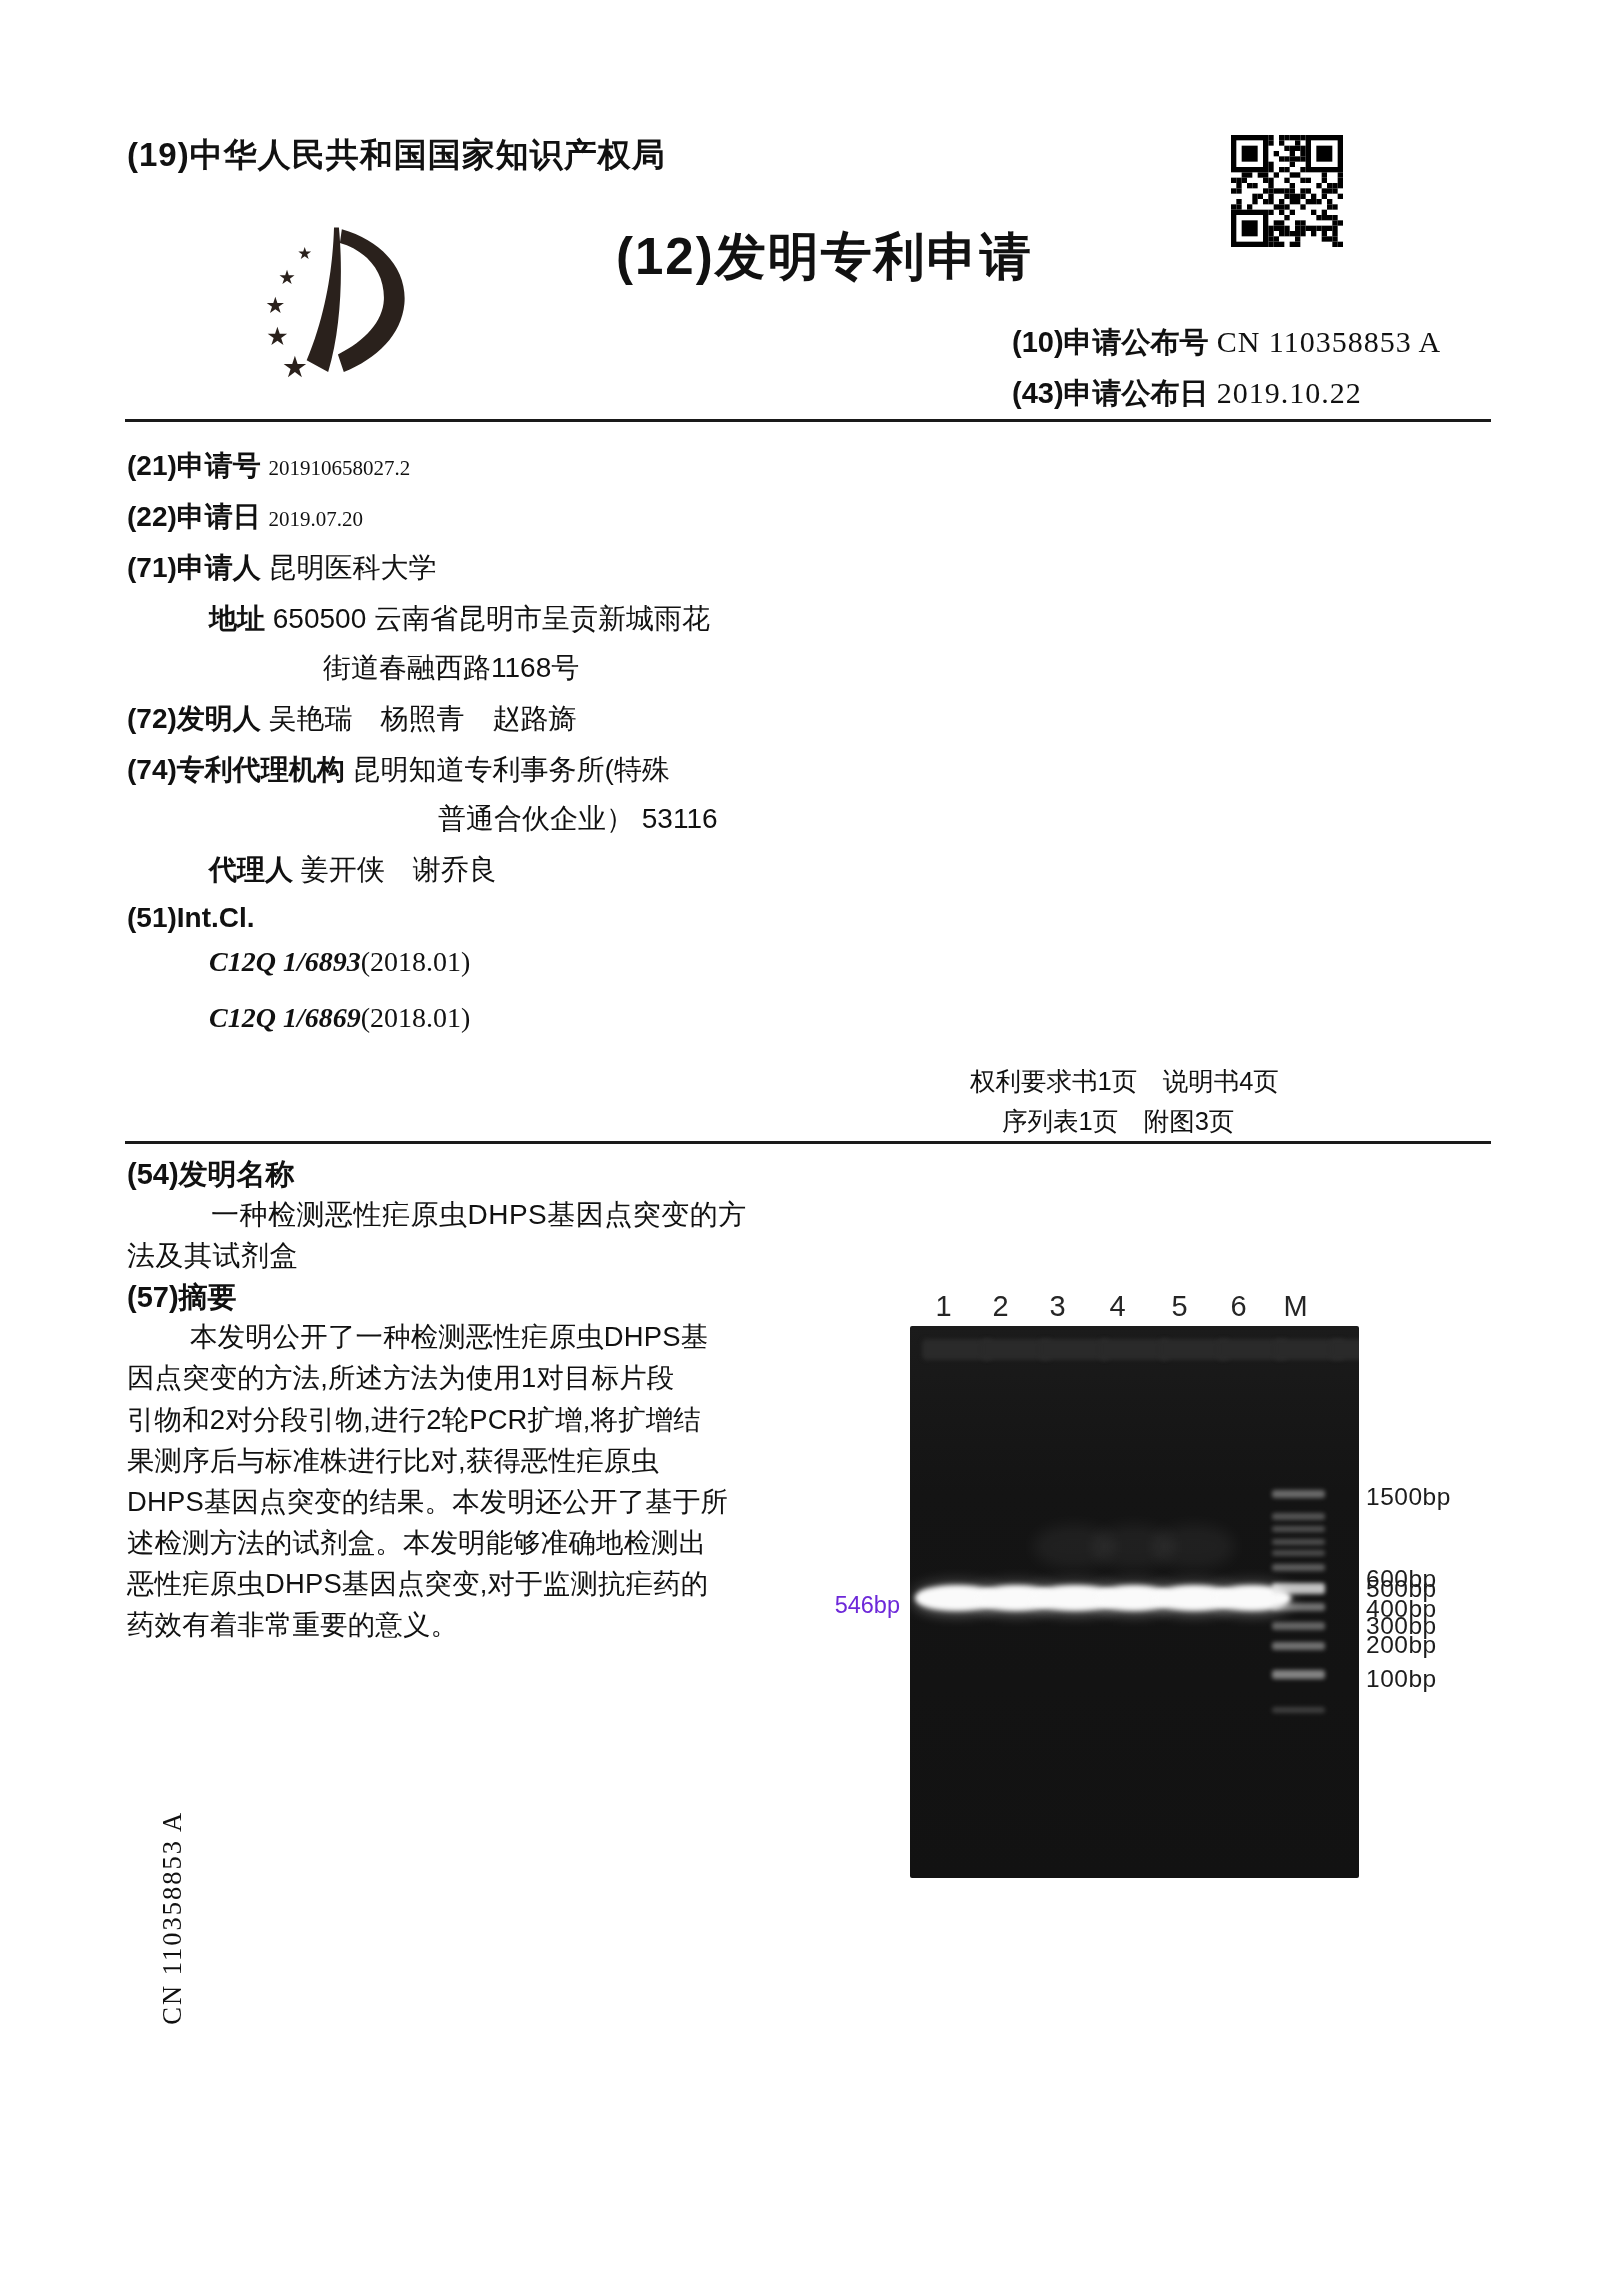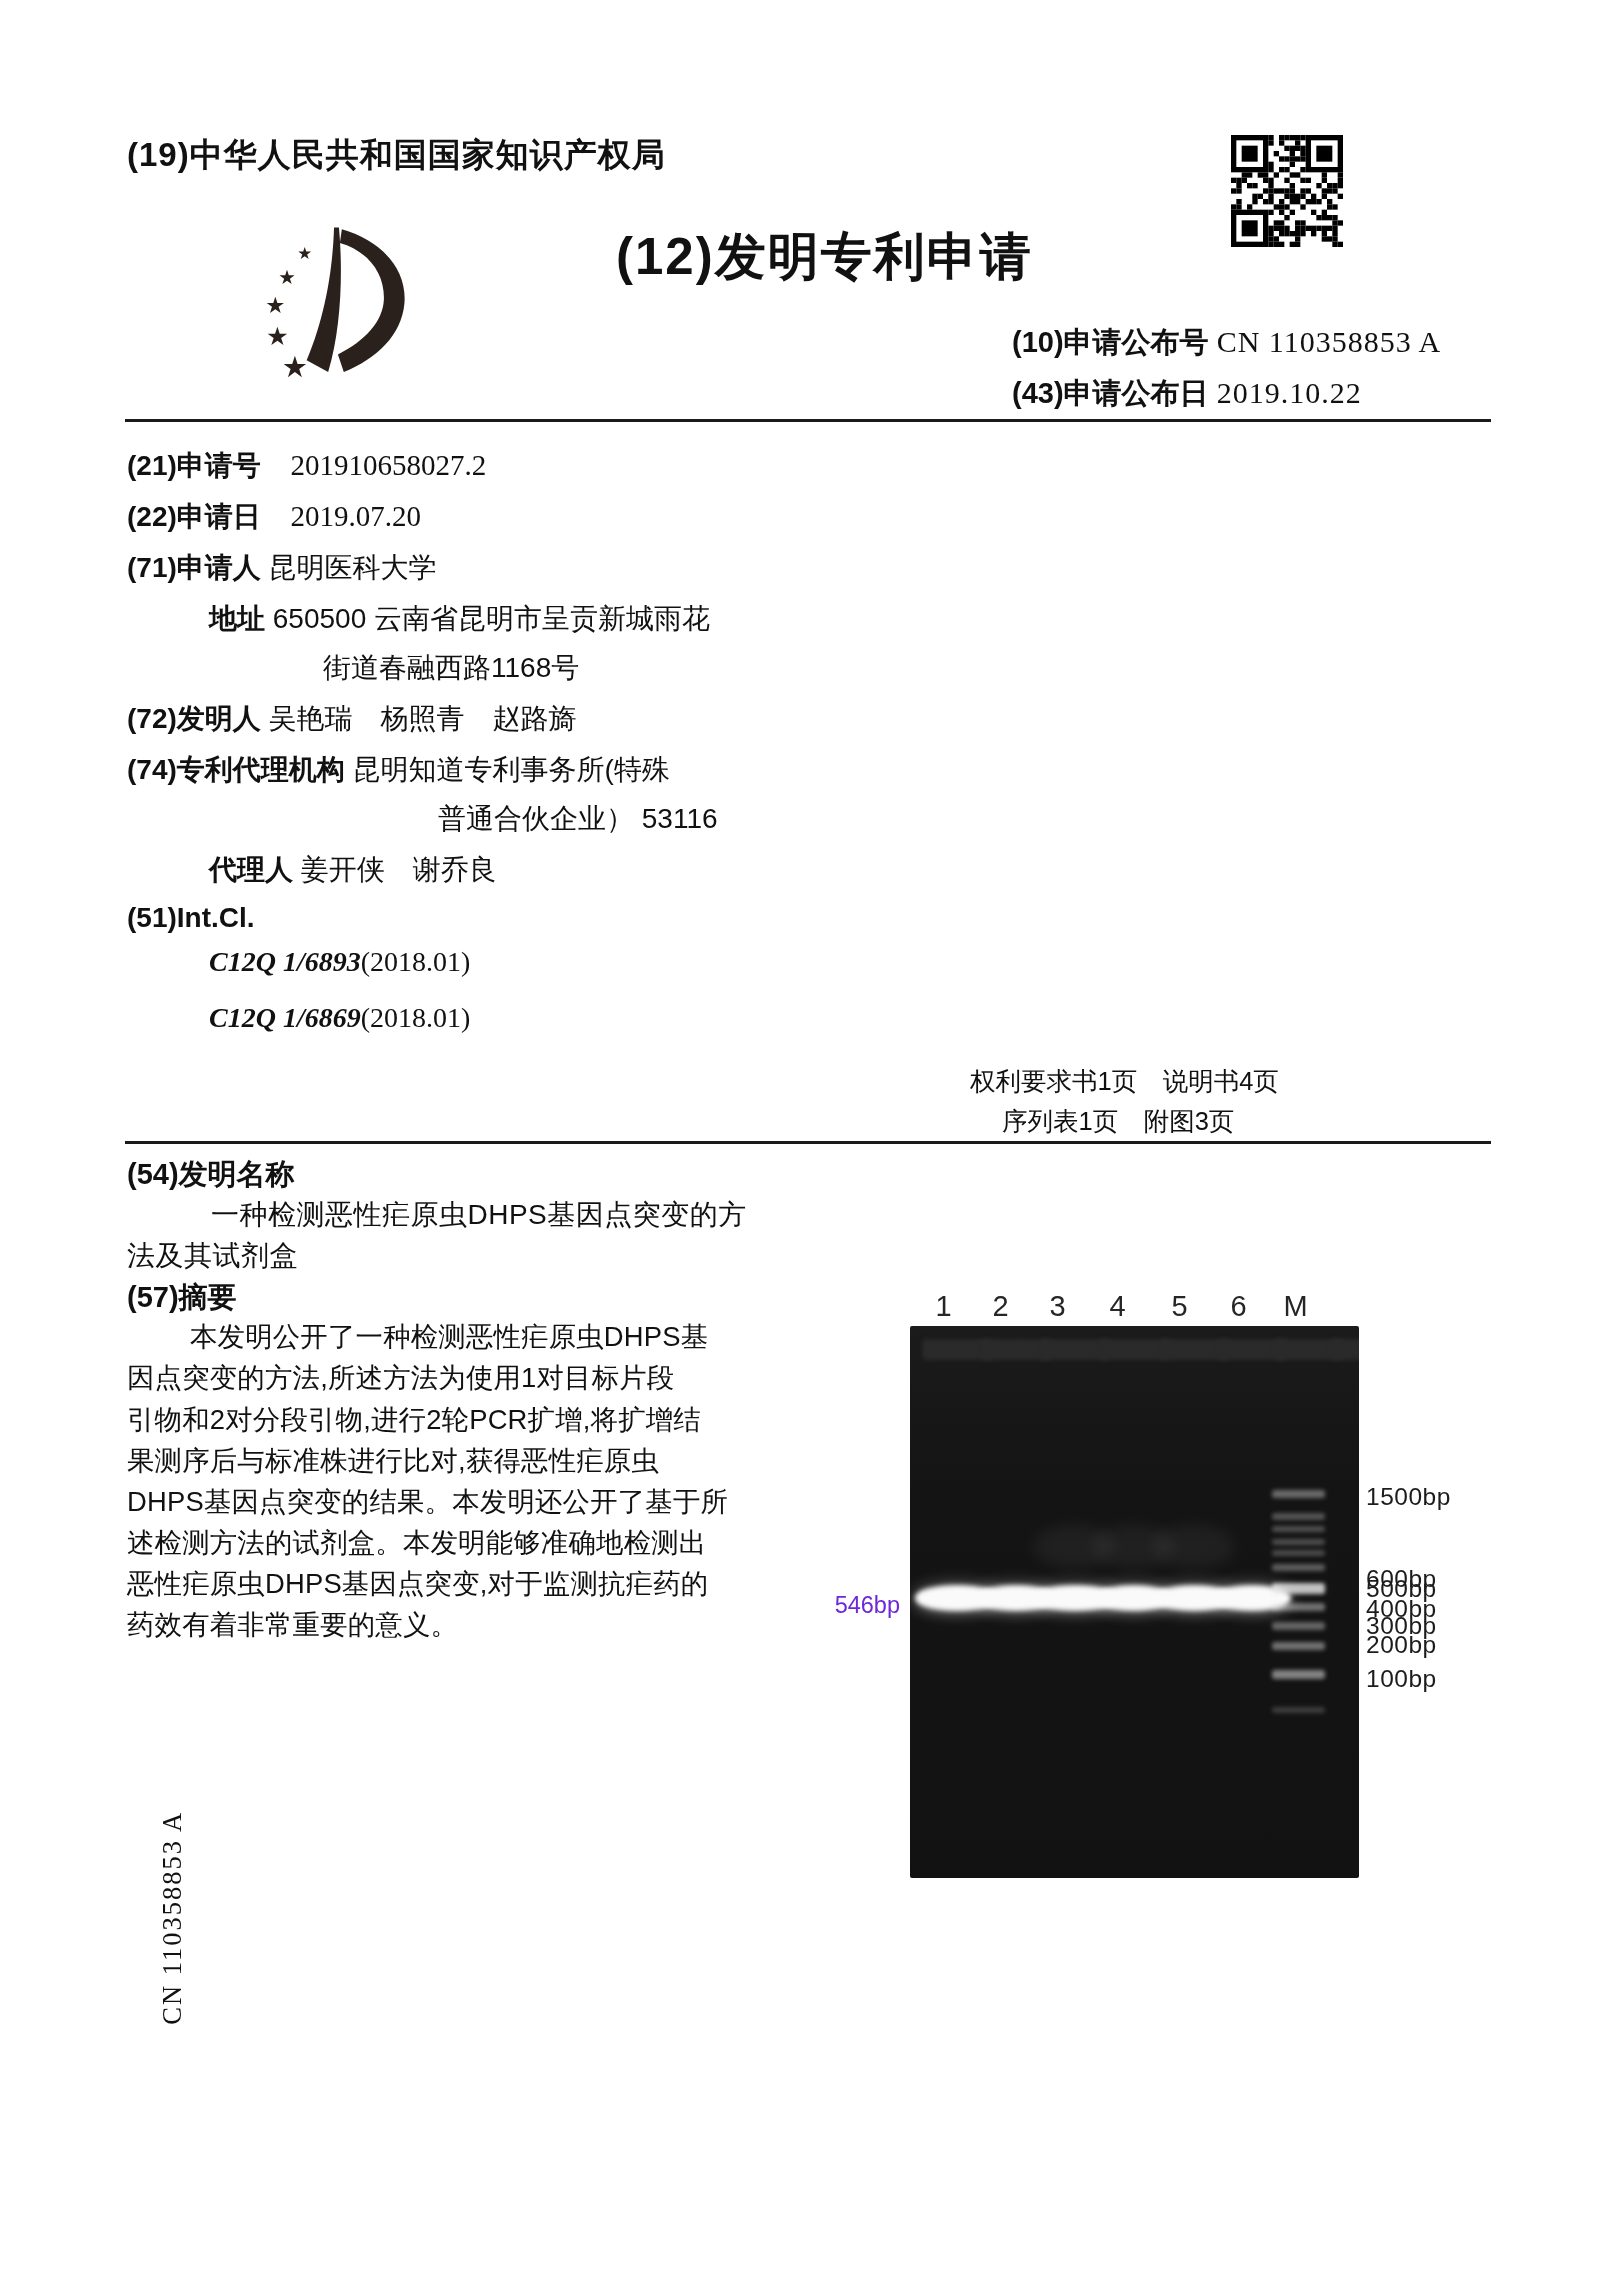--- a/index.html
+++ b/index.html
@@ -17,21 +17,21 @@
   #office-line{left:127px;top:133px;font-size:33px;font-weight:700;letter-spacing:1px;}
   #doc-type{left:616px;top:223px;font-size:51px;font-weight:700;letter-spacing:2px;}
   #pub-no{left:1012px;top:323px;font-size:29px;white-space:nowrap;}
   #pub-date{left:1012px;top:374px;font-size:29px;white-space:nowrap;}
   #pub-no .serif,#pub-date .serif{font-size:30px;letter-spacing:1px;}
   #qr{left:1231px;top:135px;width:112px;height:112px;}
   #logo{left:248px;top:225px;width:174px;height:169px;}
 
   
   .bib{font-size:28px;white-space:nowrap;}
-  .bib .serif{font-size:29px;margin-left:22px;}
+  .bib .serif{font-size:21px;}
 
   
   .pgn{font-size:25.5px;white-space:nowrap;}
 
   
   .sec-label{font-size:29px;font-weight:700;}
   .sec-text{font-size:28px;white-space:nowrap;letter-spacing:0.5px;}
   .abstract-line{position:absolute;left:127px;font-size:27.4px;white-space:nowrap;letter-spacing:0.2px;}
 
   

